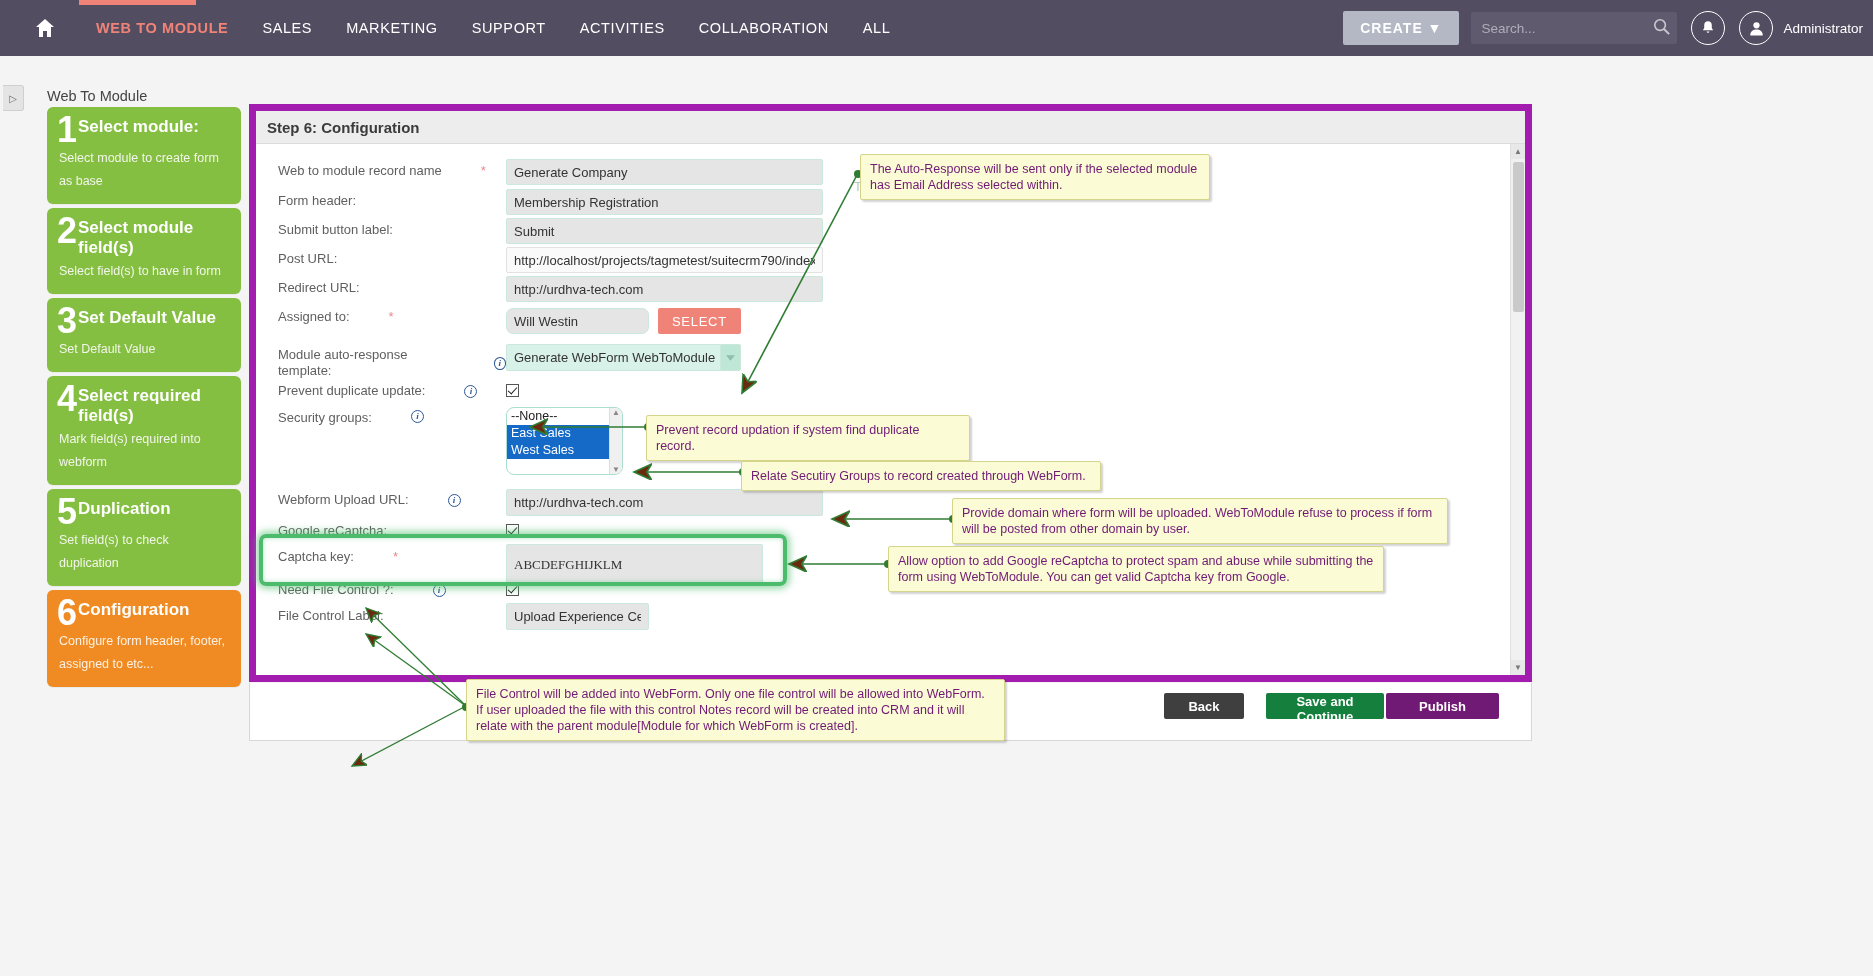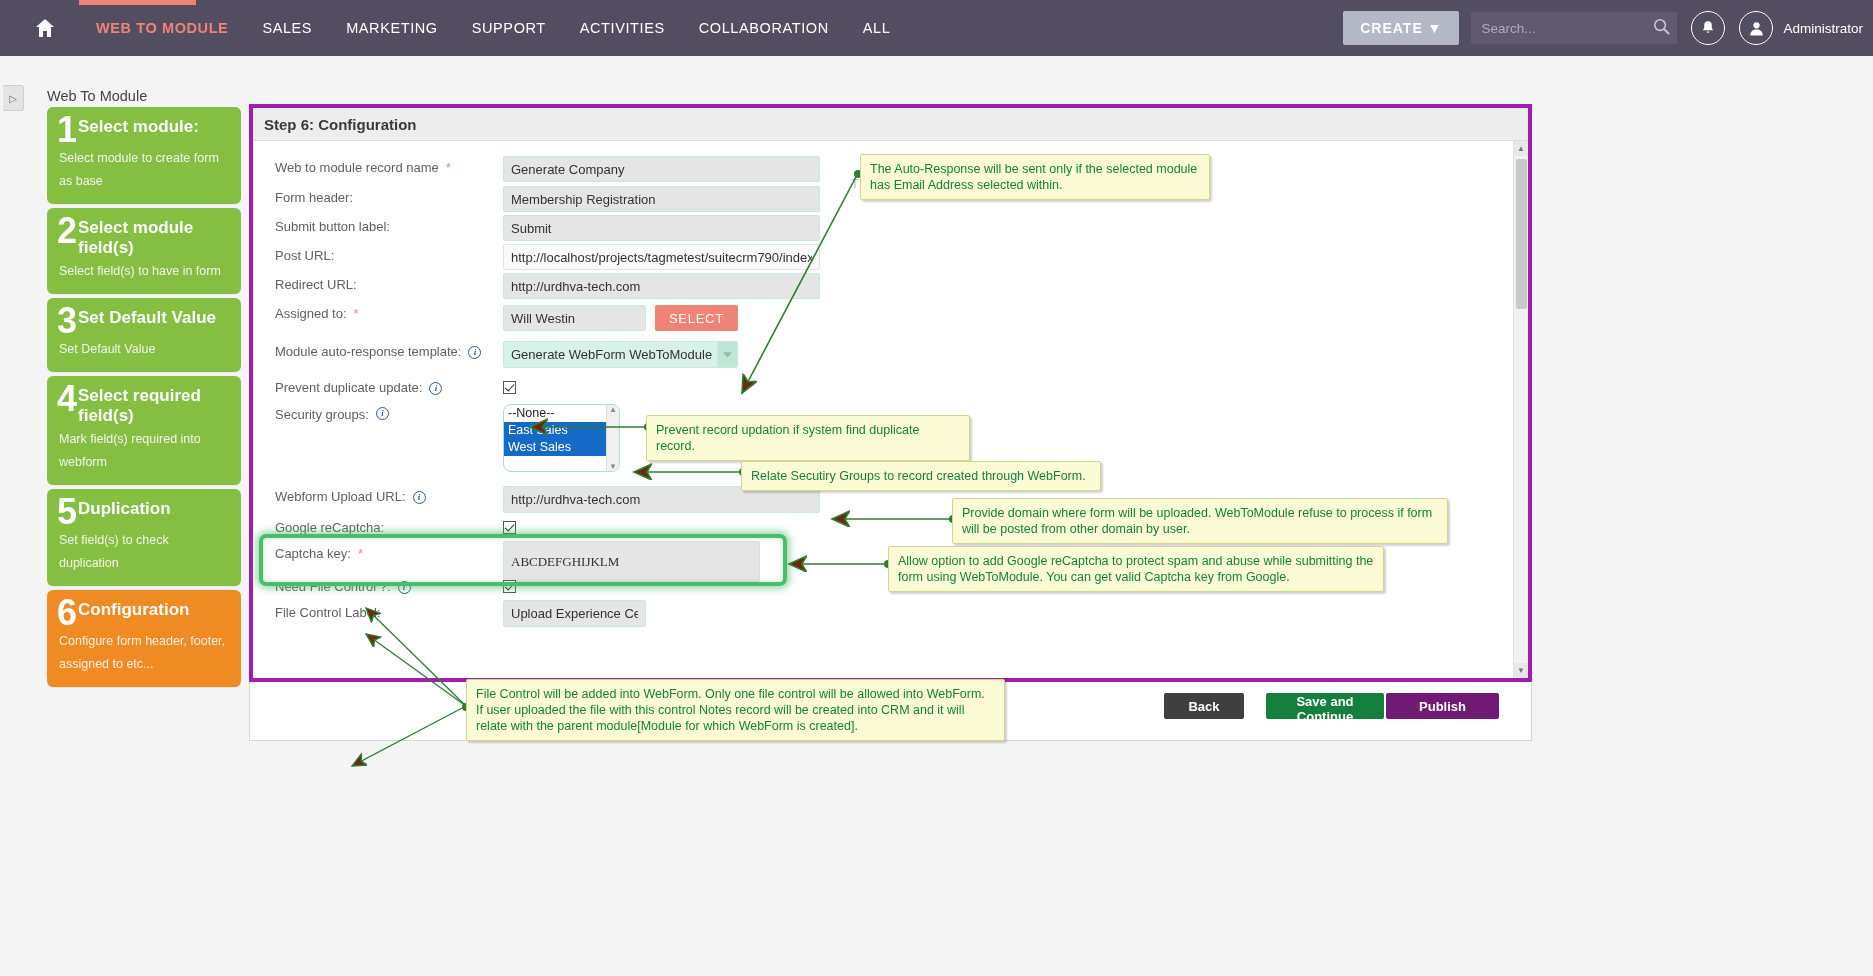--- a/index.html
+++ b/index.html
@@ -111,35 +111,35 @@
   .step-desc {
     font-size:12.5px; line-height:23px; color:#f2f6ea;
     margin-top:2px; padding-left:2px;
   }
   .step.current .step-desc { color:#fdf0e2; }
 
   
   #panel {
     position:absolute; left:249px; top:104px;
     width:1283px; height:578px;
-    background:#fff; border:4px solid #a21caf;
+    background:#fff; border:7px solid #a21caf;
     overflow:hidden;
   }
   #panel-header {
     height:33px; background:#ededed; border-bottom:1px solid #dcdcdc;
     display:flex; align-items:center; padding-left:11px;
     font-size:15px; font-weight:bold; color:#3b3b3b;
   }
   #form-area { position:relative; padding-top:12px; }
 
   .frow { display:flex; align-items:flex-start; margin-bottom:0; }
   .flabel {
     width:250px; padding-left:22px; padding-top:7px;
     font-size:13px; color:#5f5f5f; line-height:16px;
-    display:flex; align-items:center;
+    display:flex; align-items:center;gap:32px;
   }
   .req { color:#e88; margin-left:7px; font-size:13px; }
   .info-i {
     display:inline-flex; align-items:center; justify-content:center;
     width:13px; height:13px; border-radius:50%;
     border:1.3px solid #2b5797; color:#2b5797;
     font-size:9px; font-weight:bold; font-style:italic;
     margin-left:7px; line-height:1; cursor:pointer;
     font-family:"Liberation Serif", serif;
   }
@@ -239,21 +239,21 @@
     font-family:"Liberation Sans", sans-serif;
   }
   #back-btn  { right:287px; width:80px; background:#3f3f3f; }
   #savecont-btn { right:147px; width:118px; background:#15803d; }
   #publish-btn { right:32px; width:113px; background:#701a75; }
 
   
   .tip {
     position:absolute; background:#fbfbd5;
     border:1px solid #d4d48a; border-radius:2px;
-    font-size:12.5px; color:#15803d; line-height:16px;
+    font-size:12.5px; color:#701a75; line-height:16px;
     padding:6px 9px; z-index:20;
     box-shadow:2px 2px 2px rgba(0,0,0,.18);
   }
   svg.connectors {
     position:absolute; left:0; top:0; width:1873px; height:976px;
     pointer-events:none; z-index:15;
   }
   .fade-text {
     position:absolute; font-size:13px; color:#b9c9c2; z-index:1;
     white-space:nowrap;
@@ -406,21 +406,21 @@
         <input class="inp" style="width: 317px;" value="http://urdhva-tech.com">
       </div>
     </div>
 
     <div class="frow" style="height:38px;">
       <div class="flabel">
         <span>Assigned to:</span>
         <span class="req">*</span>
       </div>
       <div class="fctl" style="display:flex; align-items:center; padding-top:6px;">
-        <input class="inp" style="width: 143px;" value="Will Westin">
+        <input class="inp" style="width: 143px; border-radius: 7px;" value="Will Westin">
         <button id="select-btn">SELECT</button>
       </div>
     </div>
 
     <div class="frow" style="height:36px;">
       <div class="flabel">
         <span>Module auto-response template:</span>
         <span class="info-i">i</span>
       </div>
       <div class="fctl" style="padding-top:4px;">

